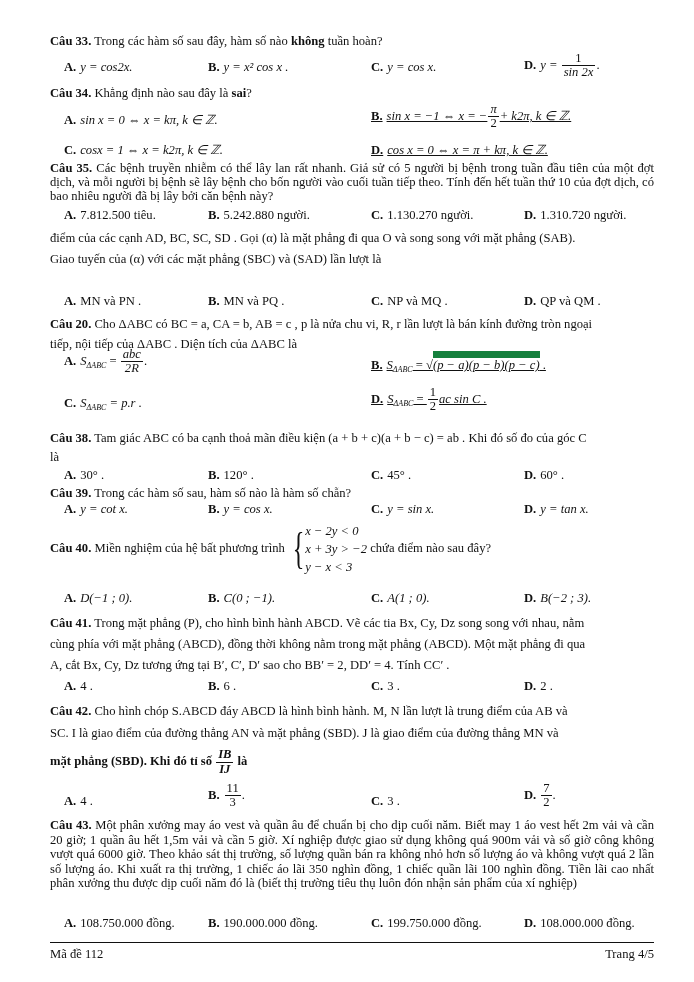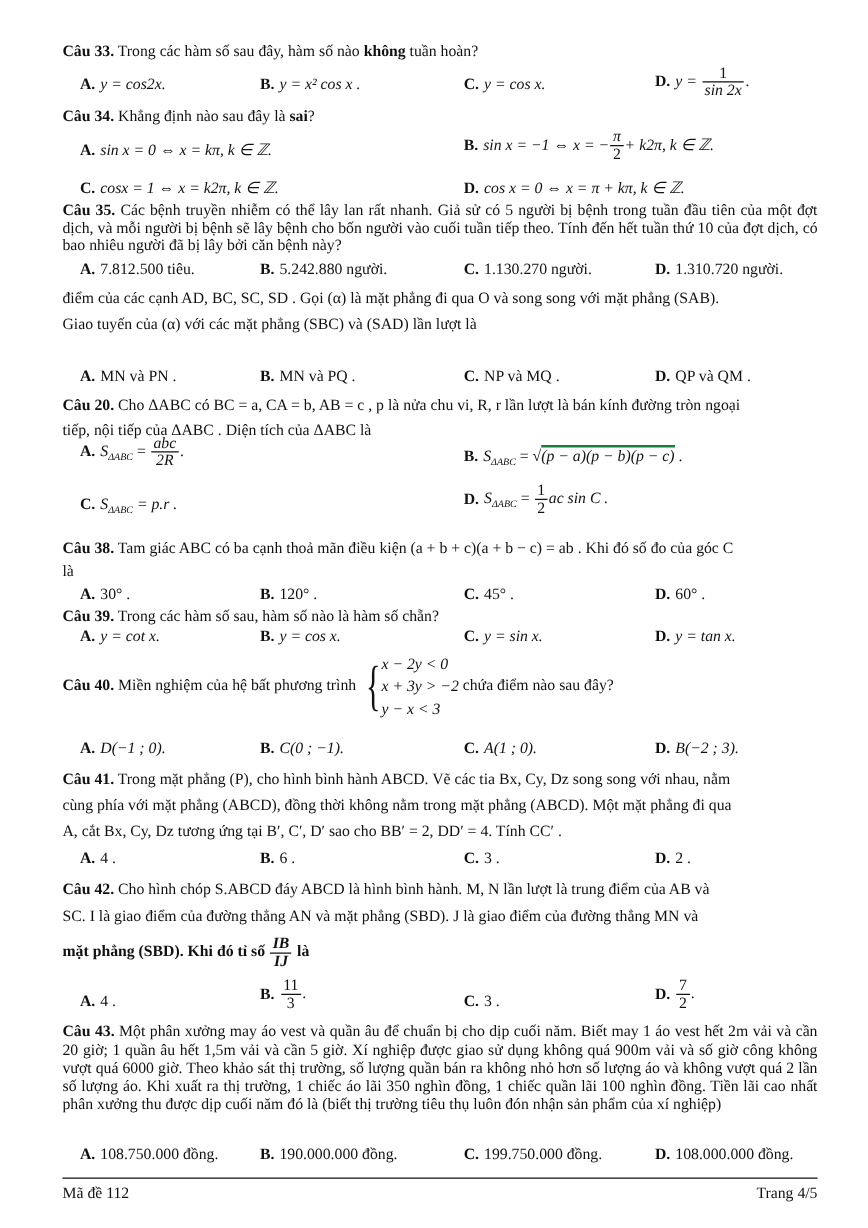--- a/index.html
+++ b/index.html
@@ -12,29 +12,29 @@
   .rm { font-style:normal; }
   .opts4 { position:absolute; left:14px; width:590px; height:18px; }
   .opts4 .o { position:absolute; top:0; white-space:nowrap; }
   .opts4 .o:nth-child(1){ left:0; }
   .opts4 .o:nth-child(2){ left:144px; }
   .opts4 .o:nth-child(3){ left:307px; }
   .opts4 .o:nth-child(4){ left:460px; }
   .opts2 { position:absolute; left:14px; width:590px; }
   .opts2 .o { position:absolute; top:0; white-space:nowrap; }
   .opts2 .o:nth-child(1){ left:0; }
-  .opts2 .o:nth-child(2){ left:307px; }
+  .opts2 .o:nth-child(2){ left:307px;text-decoration:underline; }
   .lbl { font-weight:bold; margin-right:4px; }
   .frac { display:inline-block; vertical-align:middle; text-align:center; font-style:italic; line-height:1.05; margin:0 1px; }
   .frac .n { display:block; border-bottom:1px solid #111; padding:0 2px; }
   .frac .d { display:block; padding:0 2px; }
   .sub { font-size:8px; vertical-align:-3px; font-style:italic; }
   .brace { display:inline-block; vertical-align:middle; font-size:44px; line-height:44px; font-weight:100; transform:scaleX(0.55); margin-right:-4px; }
   .sys { display:inline-block; vertical-align:middle; font-style:italic; line-height:18px; }
-  .sqrt { border-top:2px solid #15803d; font-style:italic; }
+  .sqrt { border-top:7px solid #15803d; font-style:italic; }
   .footer-line { position:absolute; left:50px; top:942px; width:604px; height:0; border-top:1px solid #111; }
   .footer-left { position:absolute; left:50px; top:947px; }
   .footer-right { position:absolute; right:40px; top:947px; }
   p.t { margin:0; text-align:justify; }
 </style>
 </head>
 <body>
 
 <div class="page">
 

